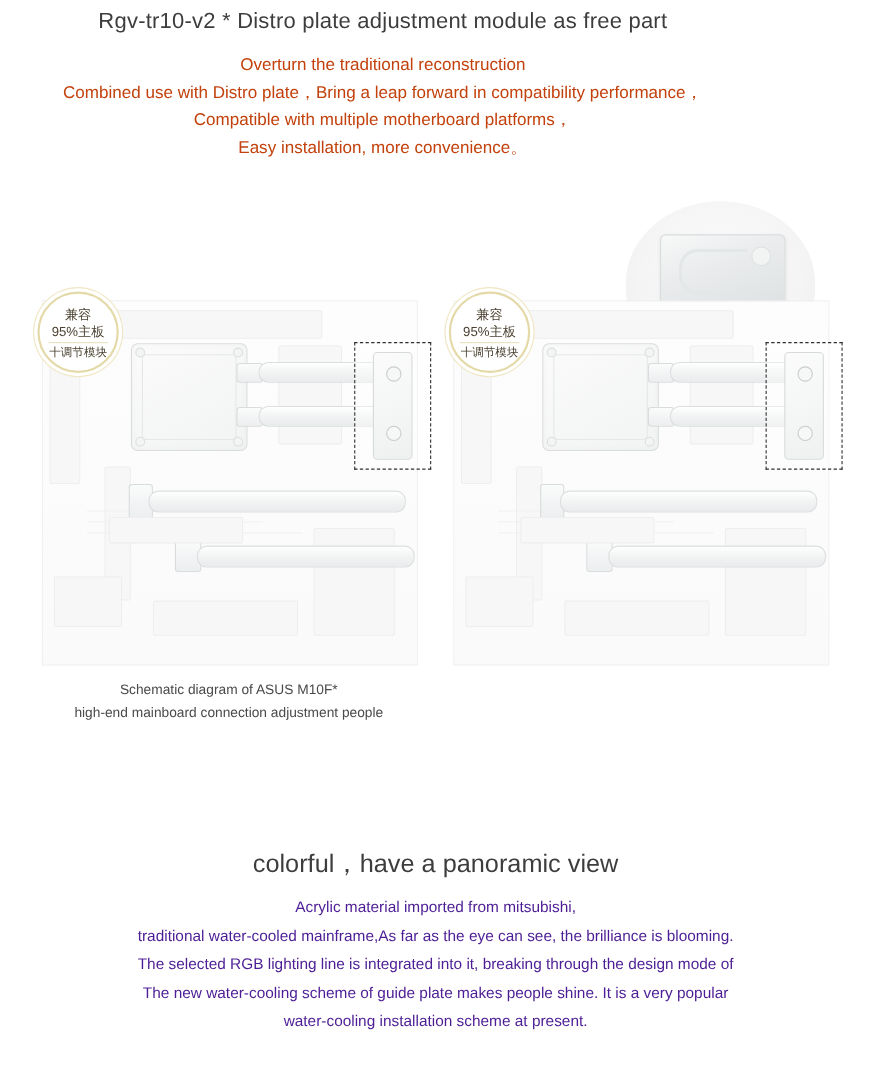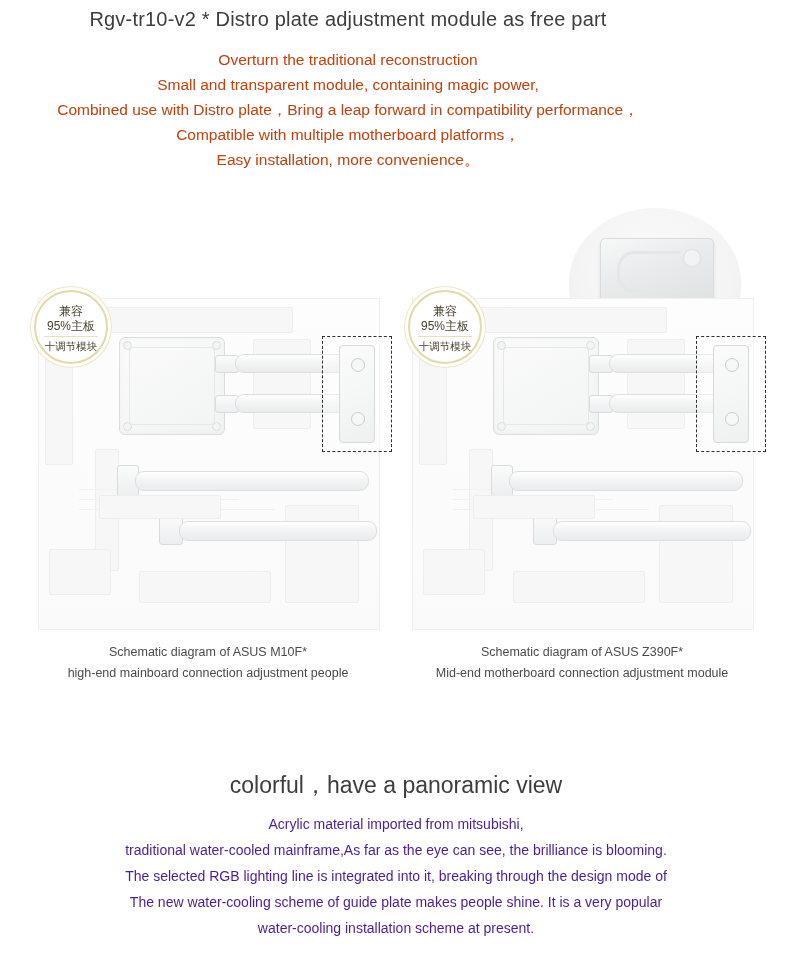--- a/index.html
+++ b/index.html
@@ -237,21 +237,20 @@
 </style>
 </head>
 <body>
 
 <div class="page">
 
   <h1 class="title">Rgv-tr10-v2 * Distro plate adjustment module as free part</h1>
 
   <div class="intro">
     <div>Overturn the traditional reconstruction</div>
-    <div>Small and transparent module, containing magic power,</div>
     <div>Combined use with Distro plate，Bring a leap forward in compatibility performance，</div>
     <div>Compatible with multiple motherboard platforms，</div>
     <div>Easy installation, more  convenience。</div>
   </div>
 
   <div class="diagram-area">
 
     <div class="module-circle"></div>
     <div class="module-photo"></div>
     <div class="module-caption">
@@ -347,24 +346,20 @@
     <div class="seal" style="left:408px; top:100px;">
       <div class="l1">兼容</div>
       <div class="l2">95%主板</div>
       <div class="l3">十调节模块</div>
     </div>
 
     <div class="board-caption left">
       <div>Schematic diagram of ASUS M10F*</div>
       <div>high-end mainboard connection adjustment people</div>
     </div>
-    <div class="board-caption right">
-      <div>Schematic diagram of ASUS Z390F*</div>
-      <div>Mid-end motherboard connection adjustment module</div>
-    </div>
   </div>
 
   <div class="section2">
     <h2>colorful，have a panoramic view</h2>
     <div class="body">
       <div>Acrylic material imported from mitsubishi,</div>
       <div>traditional water-cooled mainframe,As far as the eye can see, the brilliance is blooming.</div>
       <div>The selected RGB lighting line is integrated into it, breaking through the design mode of</div>
       <div>The new water-cooling scheme of guide plate makes people shine. It is a very popular</div>
       <div>water-cooling installation scheme at present.</div>

